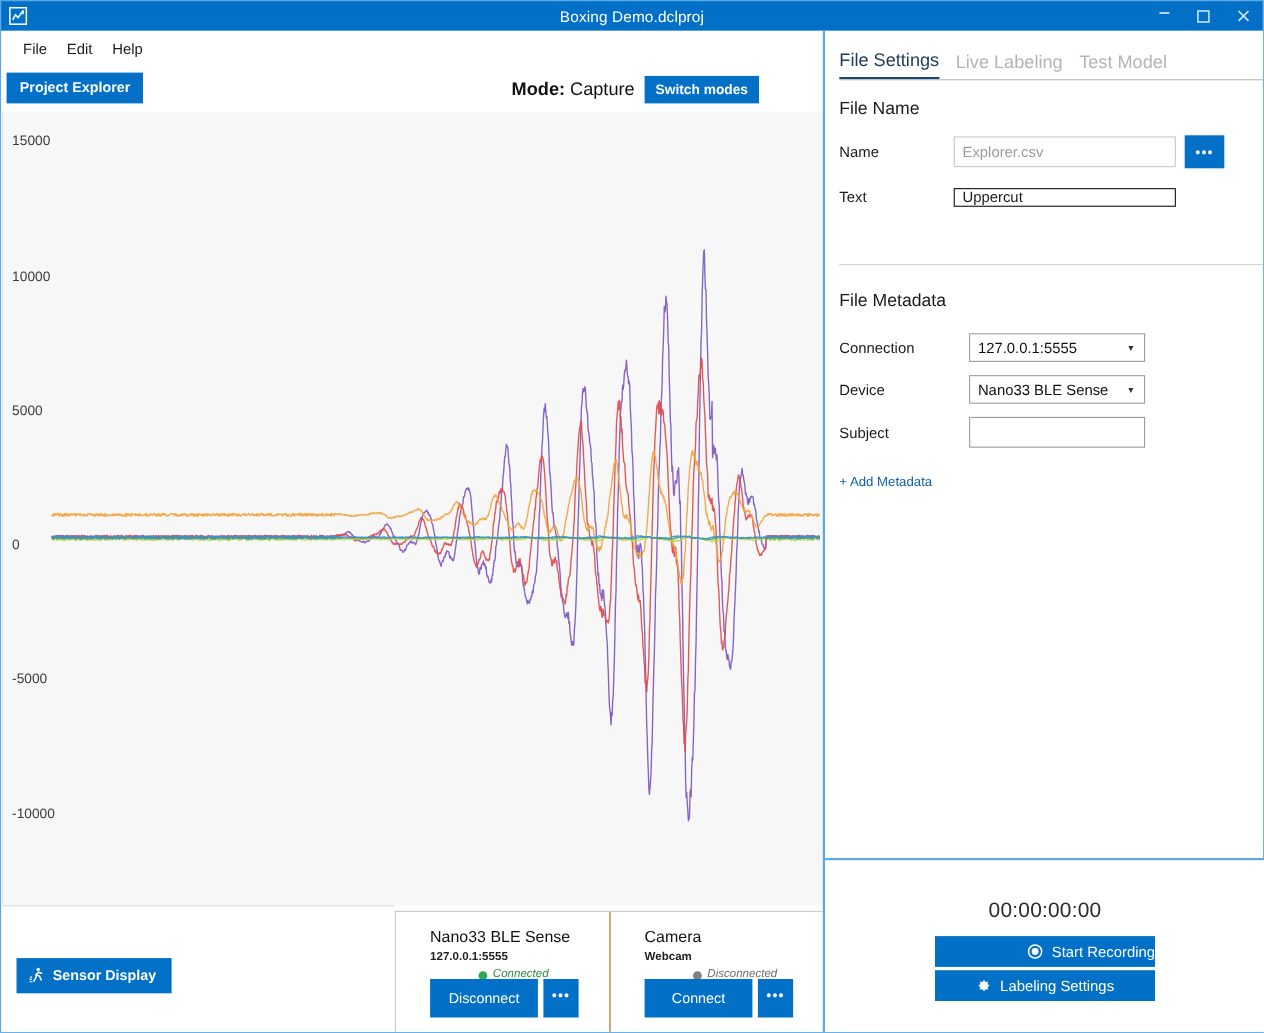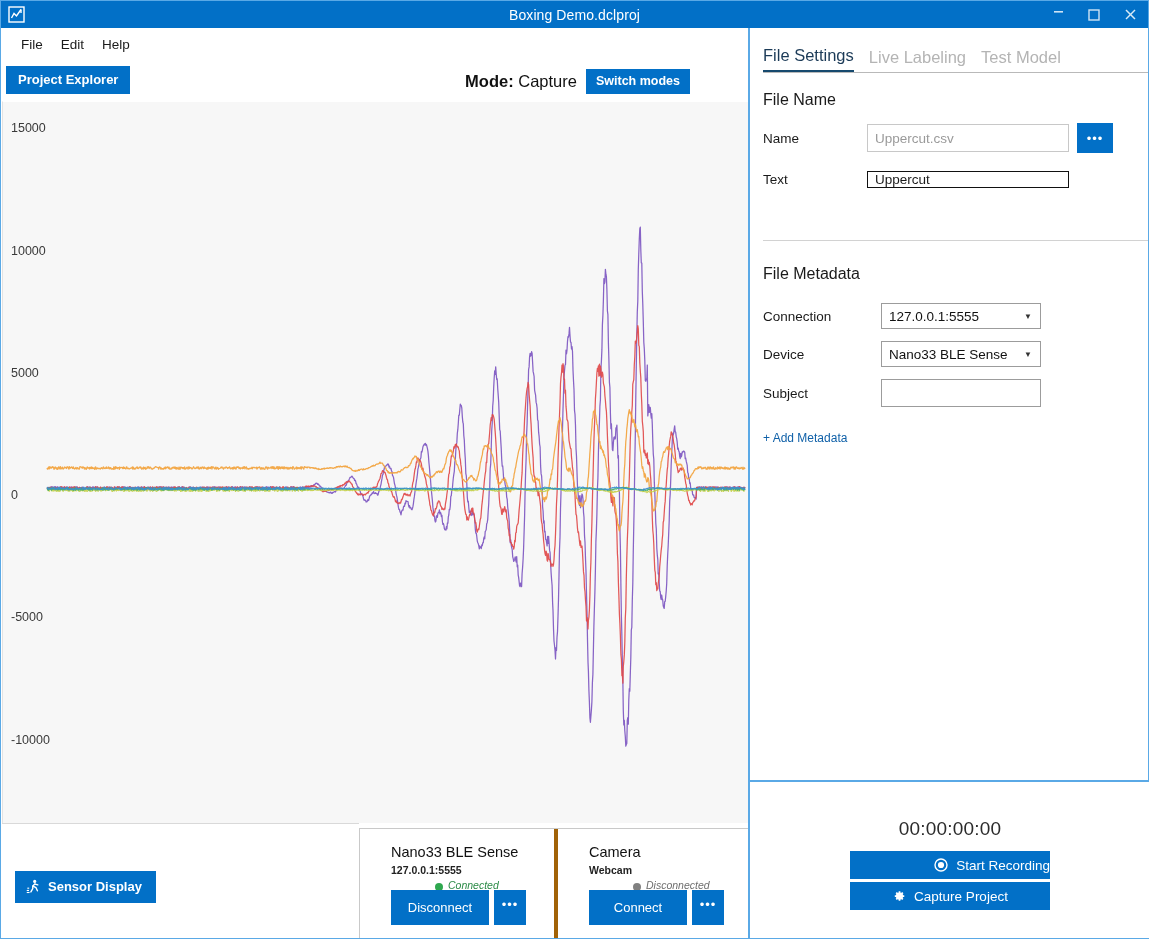--- a/index.html
+++ b/index.html
@@ -107,21 +107,21 @@
   
   .device-strip {
     position: absolute; left: 358px; top: 827px; width: 389px; height: 110px;
     display: flex; background: #ffffff;
     border-top: 1px solid #c9c9c9; border-left: 1px solid #c9c9c9;
   }
   .device-card {
     width: 194px; height: 100%; padding: 15px 0 0 31px;
     position: relative;
   }
-  .device-card + .device-card { border-left: 4px solid #a16207; }
+  .device-card + .device-card { border-left: 1px solid #a16207; }
   .dev-name { font-size: 14.5px; color: #111; margin-bottom: 4px; }
   .dev-sub { font-size: 10.5px; color: #222; font-weight: 600; margin-bottom: 3px; }
   .dev-status { font-size: 10.5px; font-style: italic; display: flex; align-items: flex-end; gap: 5px; padding-left: 44px; }
   .dot { width: 8px; height: 8px; border-radius: 50%; display: inline-block; }
   .dev-actions { position: absolute; left: 31px; bottom: 13px; display: flex; gap: 5px; }
   .dev-btn {
     background: #0270c7; color: #fff; font-size: 13px;
     padding: 10px 0; text-align: center; width: 98px;
   }
   .dev-ell {
@@ -318,21 +318,21 @@
       <div class="tab">Live Labeling</div>
       <div class="tab">Test Model</div>
     </div>
     <div class="tabs-rule"></div>
 
     <div class="section" style="top:63px;">
       <div class="sec-title">File Name</div>
 
       <div class="field-row" style="margin-top:14px;">
         <div class="field-label" style="width:104px;">Name</div>
-        <div class="text-input placeholder" style="width:202px;">Uppercut.csv</div>
+        <div class="text-input placeholder" style="width:202px;">Explorer.csv</div>
         <div class="ell-btn" style="margin-left:8px;">•••</div>
       </div>
 
       <div class="field-row" style="margin-top:18px;">
         <div class="field-label" style="width:104px;">Text</div>
         <div class="text-input focused" style="width:202px;height:17px;">Uppercut</div>
       </div>
     </div>
 
     <div class="divider-h" style="top:212px;"></div>
@@ -375,17 +375,17 @@
         </span>
         <span>Start Recording</span>
       </div>
       <div class="rec-btn second">
         <span>
           <svg width="14" height="14" viewBox="0 0 16 16">
             <path fill="#ffffff" d="M8 5.2a2.8 2.8 0 100 5.6 2.8 2.8 0 000-5.6zm0 4.2a1.4 1.4 0 110-2.8 1.4 1.4 0 010 2.8z"></path>
             <path fill="#ffffff" d="M14 7h-1.3a4.8 4.8 0 00-.5-1.2l.9-.9-1.4-1.4-.9.9A4.8 4.8 0 009.6 3.9V2.6H7.6v1.3c-.4.1-.8.3-1.2.5l-.9-.9L4.1 4.9l.9.9c-.2.4-.4.8-.5 1.2H3.2v2h1.3c.1.4.3.8.5 1.2l-.9.9 1.4 1.4.9-.9c.4.2.8.4 1.2.5v1.3h2v-1.3c.4-.1.8-.3 1.2-.5l.9.9 1.4-1.4-.9-.9c.2-.4.4-.8.5-1.2H14V7z"></path>
           </svg>
         </span>
-        <span>Capture Project</span>
+        <span>Labeling Settings</span>
       </div>
     </div>
   </div>
 </div>
 
 </body></html>

